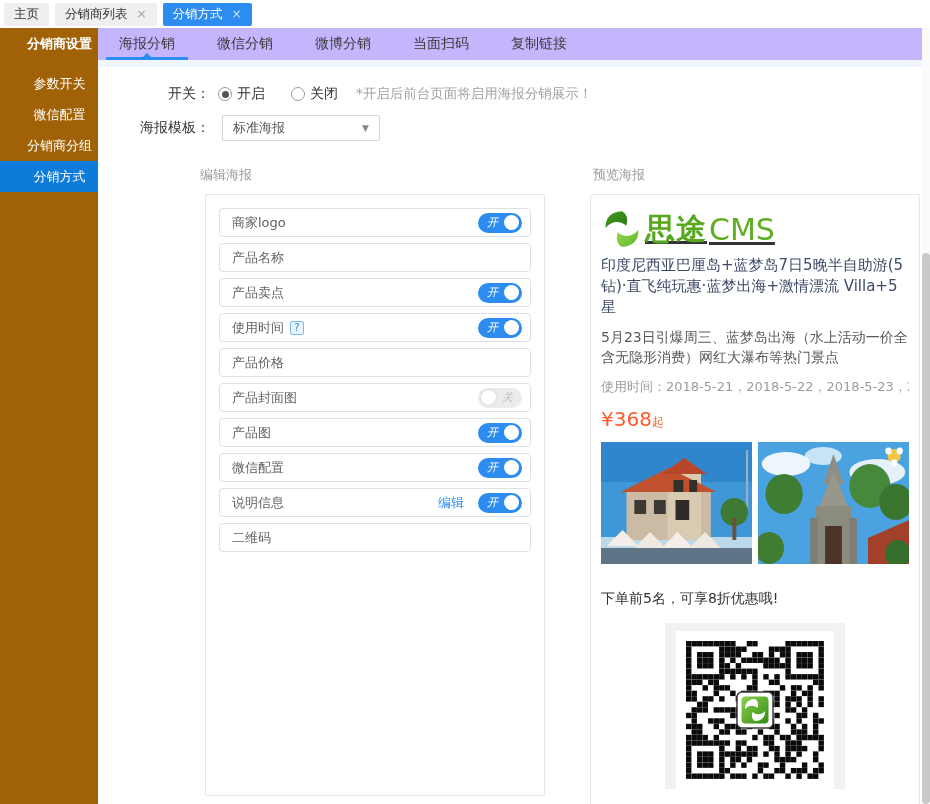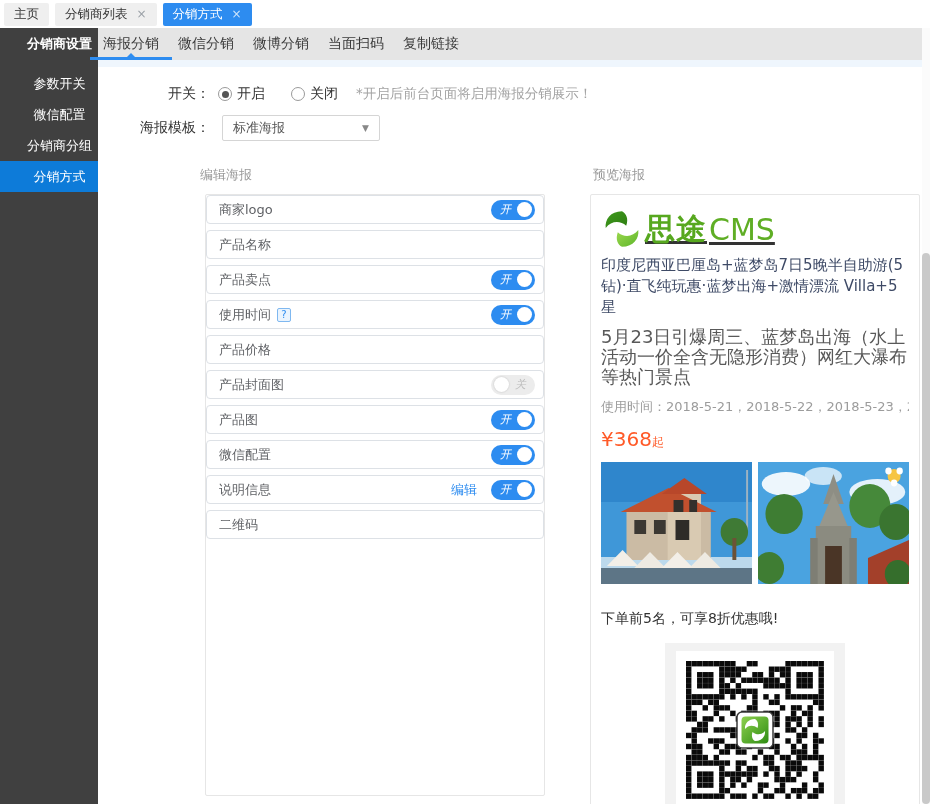--- a/index.html
+++ b/index.html
@@ -10,31 +10,31 @@
   
   .wtabbar { position:absolute; top:0; left:0; right:0; height:28px; background:#fff;
              display:flex; align-items:center; gap:6px; padding-left:4px; }
   .wtab { height:23px; padding:0 10px; display:flex; align-items:center; gap:9px;
           background:#efefef; color:#333; font-size:12.5px; border-radius:2px; cursor:default; }
   .wtab .x { font-size:12px; color:#9aa0a6; line-height:1; }
   .wtab.active { background:#2d8cf0; color:#fff; }
   .wtab.active .x { color:#cfe5fb; }
 
   
-  .sidebar { position:absolute; top:28px; left:0; width:119px; bottom:0; background:#404040; }
+  .sidebar { position:absolute; top:28px; left:0; width:119px; bottom:0; background:#a16207; }
   .side-header { height:32px; line-height:32px; text-align:center; color:#fff;
                  font-size:13px; font-weight:bold; }
   .side-items { padding-top:8px; }
   .side-item { height:31px; line-height:31px; text-align:center; color:#fff;
                font-size:13px; cursor:pointer; }
   .side-item.active { background:#0d7bd9; }
 
   
-  .ctabbar { position:absolute; top:28px; left:98px; right:0; height:32px; background:#e5e5e5;
-             display:flex; align-items:stretch; gap:9px; }
+  .ctabbar { position:absolute; top:28px; left:98px; right:0; height:32px; background:#c4b5fd;
+             display:flex; align-items:stretch; gap:32px; padding-left:16px; }
   .ctab { font-size:14px; color:#3a3a3a; display:flex; align-items:center;
           padding:0 5px; position:relative; cursor:pointer; }
   .ctab.active::after { content:""; position:absolute; left:-8px; right:-8px; bottom:0;
           height:3px; background:#2d8cf0; }
   .ctab.active::before { content:""; position:absolute; left:50%; margin-left:-4px; bottom:3px;
           border-left:4px solid transparent; border-right:4px solid transparent;
           border-bottom:4px solid #2d8cf0; }
   .strip { position:absolute; top:60px; left:98px; right:0; height:7px; background:#eff6fd; }
 
   
@@ -52,21 +52,21 @@
   .form-note { color:#a3a3a3; margin-left:18px; font-size:13.5px; }
   .select { margin-left:12px; width:158px; height:26px; border:1px solid #d5d5d5; border-radius:2px;
             display:flex; align-items:center; justify-content:space-between;
             padding:0 10px; font-size:13px; color:#555; cursor:pointer; background:#fff; }
   .caret { font-size:9px; color:#888; }
 
   .panel-label { position:absolute; font-size:13px; color:#999; }
   .panel { position:absolute; background:#fff; border:1px solid #e6e6e6; border-radius:2px; }
 
   
-  .editor { left:107px; top:127px; width:340px; height:602px; }
+  .editor { left:107px; top:127px; width:340px; height:602px; padding:13px; }
   .erow { height:29px; border:1px solid #dde1e6; border-radius:4px; margin-bottom:6px;
           display:flex; align-items:center; padding:0 8px 0 12px; font-size:13px; color:#606266; }
   .erow .lbl { flex:0 0 auto; }
   .erow .spacer { flex:1; }
   .help { width:14px; height:14px; margin-left:6px; border:1px solid #7fb8f0; border-radius:2px;
           color:#2d8cf0; font-size:10px; line-height:12px; text-align:center; background:#eaf4fe; }
   .editlink { color:#2d8cf0; margin-right:14px; cursor:pointer; }
   .toggle { width:44px; height:20px; border-radius:10px; display:flex; align-items:center;
             padding:0 3px; cursor:pointer; flex:0 0 44px; }
   .toggle .knob { width:15px; height:15px; border-radius:50%; background:#fff; }
@@ -77,21 +77,21 @@
   .toggle.off .knob { box-shadow:0 0 2px rgba(0,0,0,.2); }
   .toggle.off .tl { color:#bdbdbd; }
 
   
   .preview { left:492px; top:127px; width:330px; height:700px; padding:10px; overflow:hidden; }
   .brand { display:flex; align-items:center; height:44px; margin:2px 0 4px 0;text-decoration:underline; }
   .brand svg { width:42px; height:42px; }
   .brand .cn { font-size:30px; font-weight:bold; color:#57a81f; letter-spacing:1px; margin-left:2px; }
   .brand .en { font-size:30px; color:#5fae25; margin-left:2px; }
   .p-title { font-size:15px; color:#3e4a66; line-height:21px; margin-top:4px; }
-  .p-sell { font-size:18px; color:#595959; line-height:20px; margin-top:9px; }
+  .p-sell { font-size:14px; color:#595959; line-height:20px; margin-top:9px; }
   .p-time { font-size:13px; color:#9c9c9c; margin-top:11px; white-space:nowrap; overflow:hidden; }
   .p-price { margin-top:11px; color:#ff5a28; }
   .p-price .big { font-size:20px; }
   .p-price .sub { font-size:12px; }
   .photos { display:flex; gap:6px; margin-top:11px; height:122px; }
   .photo { flex:1; overflow:hidden; }
   .photo svg { width:100%; height:100%; display:block; }
   .dbar { margin-top:12px; height:40px; background:#f8691c; display:flex; align-items:center;
           padding:0 10px; color:#fff; }
   .dbar svg { width:30px; height:30px; border-radius:50%; flex:0 0 30px; }

